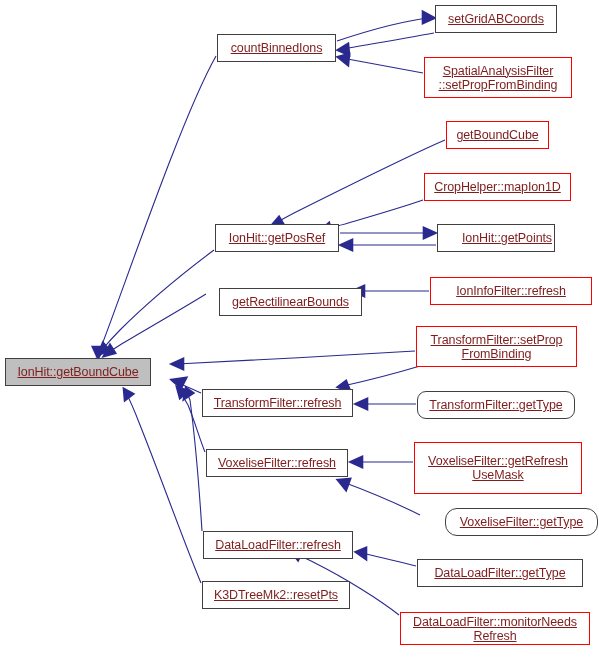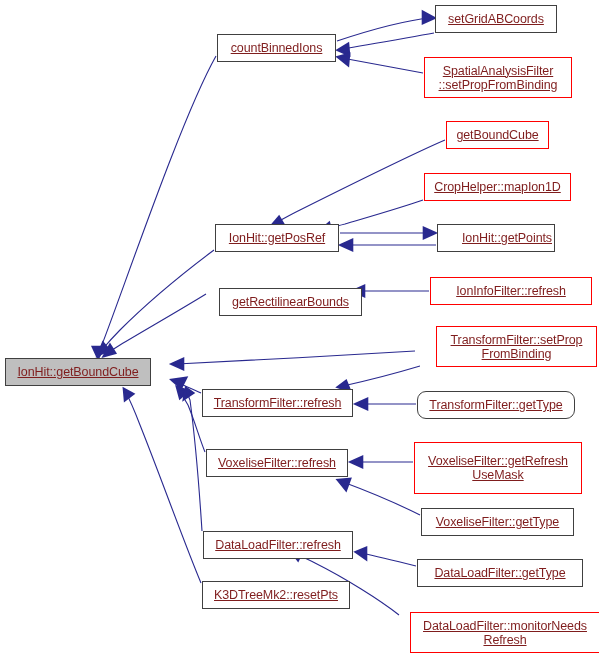--- a/index.html
+++ b/index.html
@@ -151,27 +151,27 @@
       <div class="node" style="left: 217px; top: 34px; width: 119px; height: 28px;"><span class="node-label">countBinnedIons</span></div>
       <div class="node" style="left: 435px; top: 5px; width: 122px; height: 28px;"><span class="node-label">setGridABCoords</span></div>
       <div class="node red" style="left: 424px; top: 57px; width: 148px; height: 41px;"><span class="node-label">SpatialAnalysisFilter
 ::setPropFromBinding</span></div>
       <div class="node red" style="left: 446px; top: 121px; width: 103px; height: 28px;"><span class="node-label">getBoundCube</span></div>
       <div class="node red" style="left: 424px; top: 173px; width: 147px; height: 28px;"><span class="node-label">CropHelper::mapIon1D</span></div>
       <div class="node" style="left: 215px; top: 224px; width: 124px; height: 28px; align-items: center;"><span class="node-label">IonHit::getPosRef</span></div>
       <div class="node" style="left: 437px; top: 224px; width: 118px; height: 28px; padding-left: 22px;"><span class="node-label">IonHit::getPoints</span></div>
       <div class="node" style="left: 207px; top: 288px; width: 143px; height: 28px; margin-left: 12px;"><span class="node-label">getRectilinearBounds</span></div>
       <div class="node red" style="left: 430px; top: 277px; width: 162px; height: 28px;"><span class="node-label">IonInfoFilter::refresh</span></div>
-      <div class="node red" style="left: 416px; top: 326px; width: 161px; height: 41px; margin-left: 20px;"><span class="node-label">TransformFilter::setProp
+      <div class="node red" style="left: 416px; top: 326px; width: 161px; height: 41px;"><span class="node-label">TransformFilter::setProp
 FromBinding</span></div>
       <div class="node" style="left: 202px; top: 389px; width: 151px; height: 28px;"><span class="node-label">TransformFilter::refresh</span></div>
       <div class="node" style="left: 417px; top: 391px; width: 158px; height: 28px; border-radius: 9px;"><span class="node-label">TransformFilter::getType</span></div>
       <div class="node" style="left: 206px; top: 449px; width: 142px; height: 28px;"><span class="node-label">VoxeliseFilter::refresh</span></div>
       <div class="node red" style="left: 414px; top: 442px; width: 168px; height: 52px;"><span class="node-label">VoxeliseFilter::getRefresh
 UseMask</span></div>
-      <div class="node" style="left: 421px; top: 508px; width: 153px; height: 28px;"><span class="node-label">VoxeliseFilter::getType</span></div>
+      <div class="node" style="left: 445px; top: 508px; width: 153px; height: 28px; border-radius: 12px;"><span class="node-label">VoxeliseFilter::getType</span></div>
       <div class="node" style="left: 203px; top: 531px; width: 150px; height: 28px;"><span class="node-label">DataLoadFilter::refresh</span></div>
       <div class="node" style="left: 417px; top: 559px; width: 166px; height: 28px;"><span class="node-label">DataLoadFilter::getType</span></div>
       <div class="node" style="left: 202px; top: 581px; width: 148px; height: 28px;"><span class="node-label">K3DTreeMk2::resetPts</span></div>
-      <div class="node red" style="left: 400px; top: 612px; width: 190px; height: 41px; margin-left: 10px;"><span class="node-label">DataLoadFilter::monitorNeeds
+      <div class="node red" style="left: 400px; top: 612px; width: 190px; height: 33px;"><span class="node-label">DataLoadFilter::monitorNeeds
 Refresh</span></div>
     </div>
 </div>
 
 </body></html>

